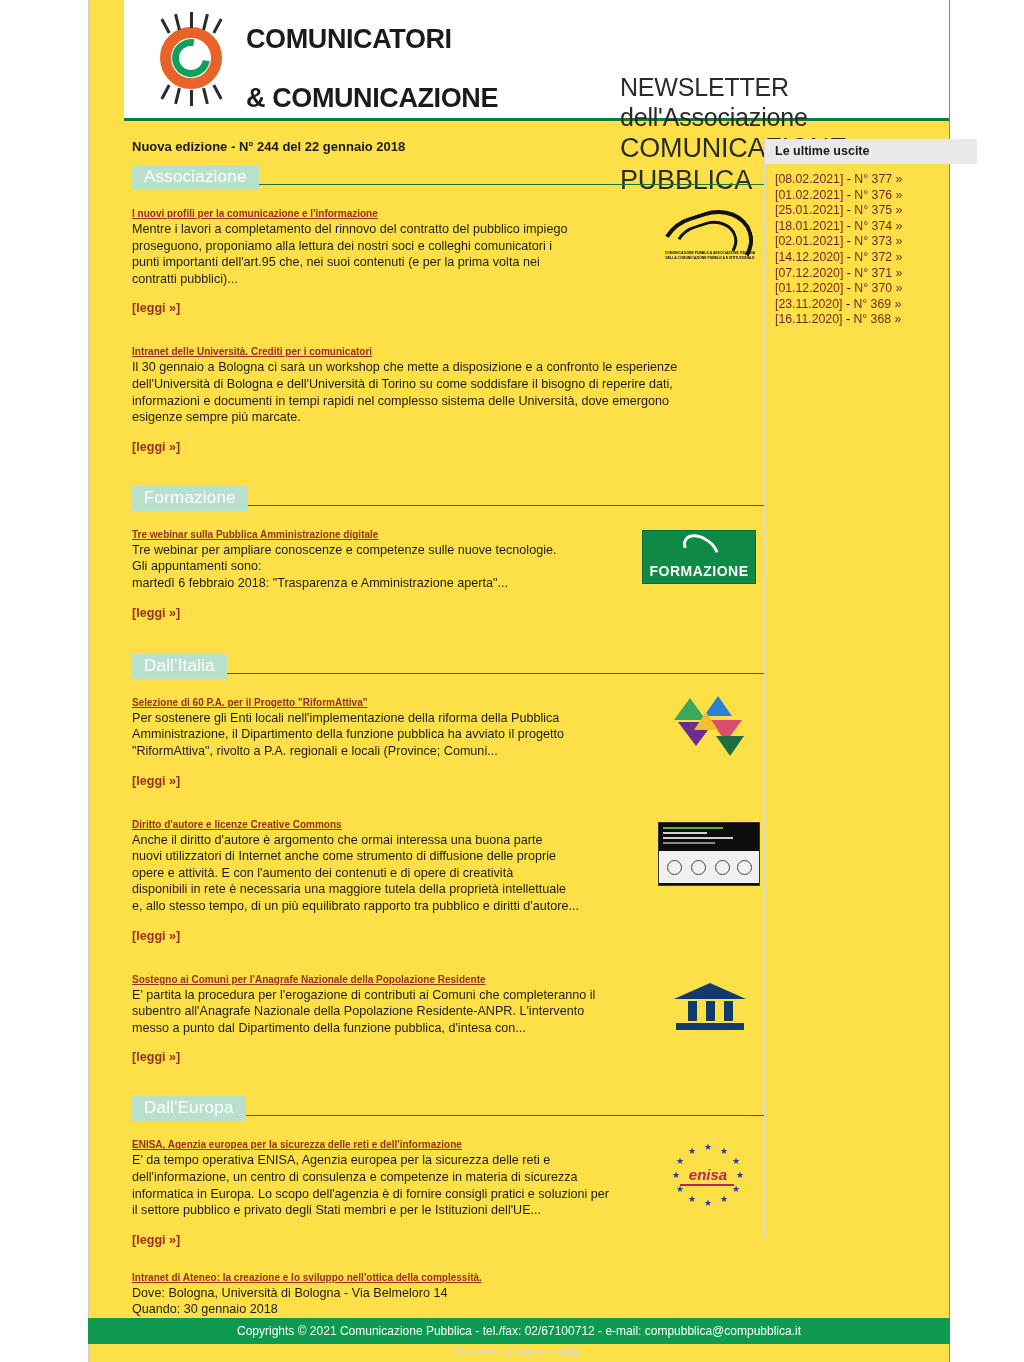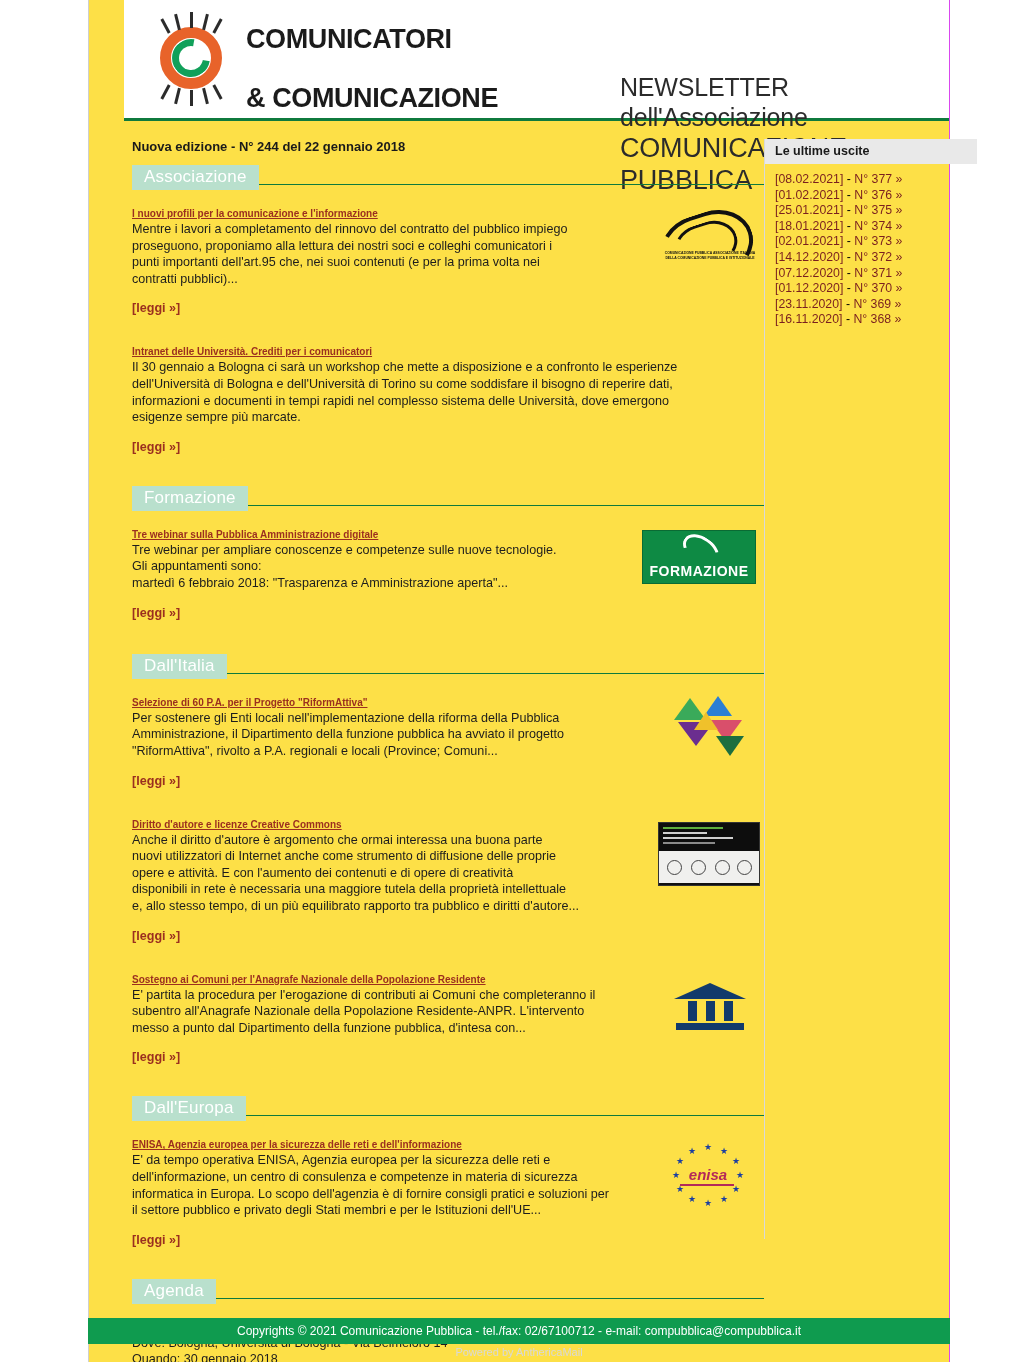--- a/index.html
+++ b/index.html
@@ -494,24 +494,20 @@
             <div class="eu-star" style="left:12px;top:44px;">★</div>
             <div class="eu-star" style="left:8px;top:30px;">★</div>
             <div class="eu-star" style="left:12px;top:16px;">★</div>
             <div class="eu-star" style="left:24px;top:6px;">★</div>
             <div class="enisa-word">enisa</div>
             <div class="enisa-line"></div>
           </div>
           <a href="#" class="leggi">[leggi »]</a>
         </div>
 
-        <div class="sec" style="margin-top:16px;">
-          <div class="rule"></div>
-          <span class="label">Agenda</span>
-        </div>
 
         <div class="article">
           <a href="#" class="art-title">Intranet di Ateneo: la creazione e lo sviluppo nell'ottica della complessità.</a>
           <div class="agenda-body">
             <span class="line" style="display:block;">Dove: Bologna, Università di Bologna - Via Belmeloro 14</span>
             <span class="line" style="display:block;">Quando: 30 gennaio 2018</span>
           </div>
           
         </div>
 

